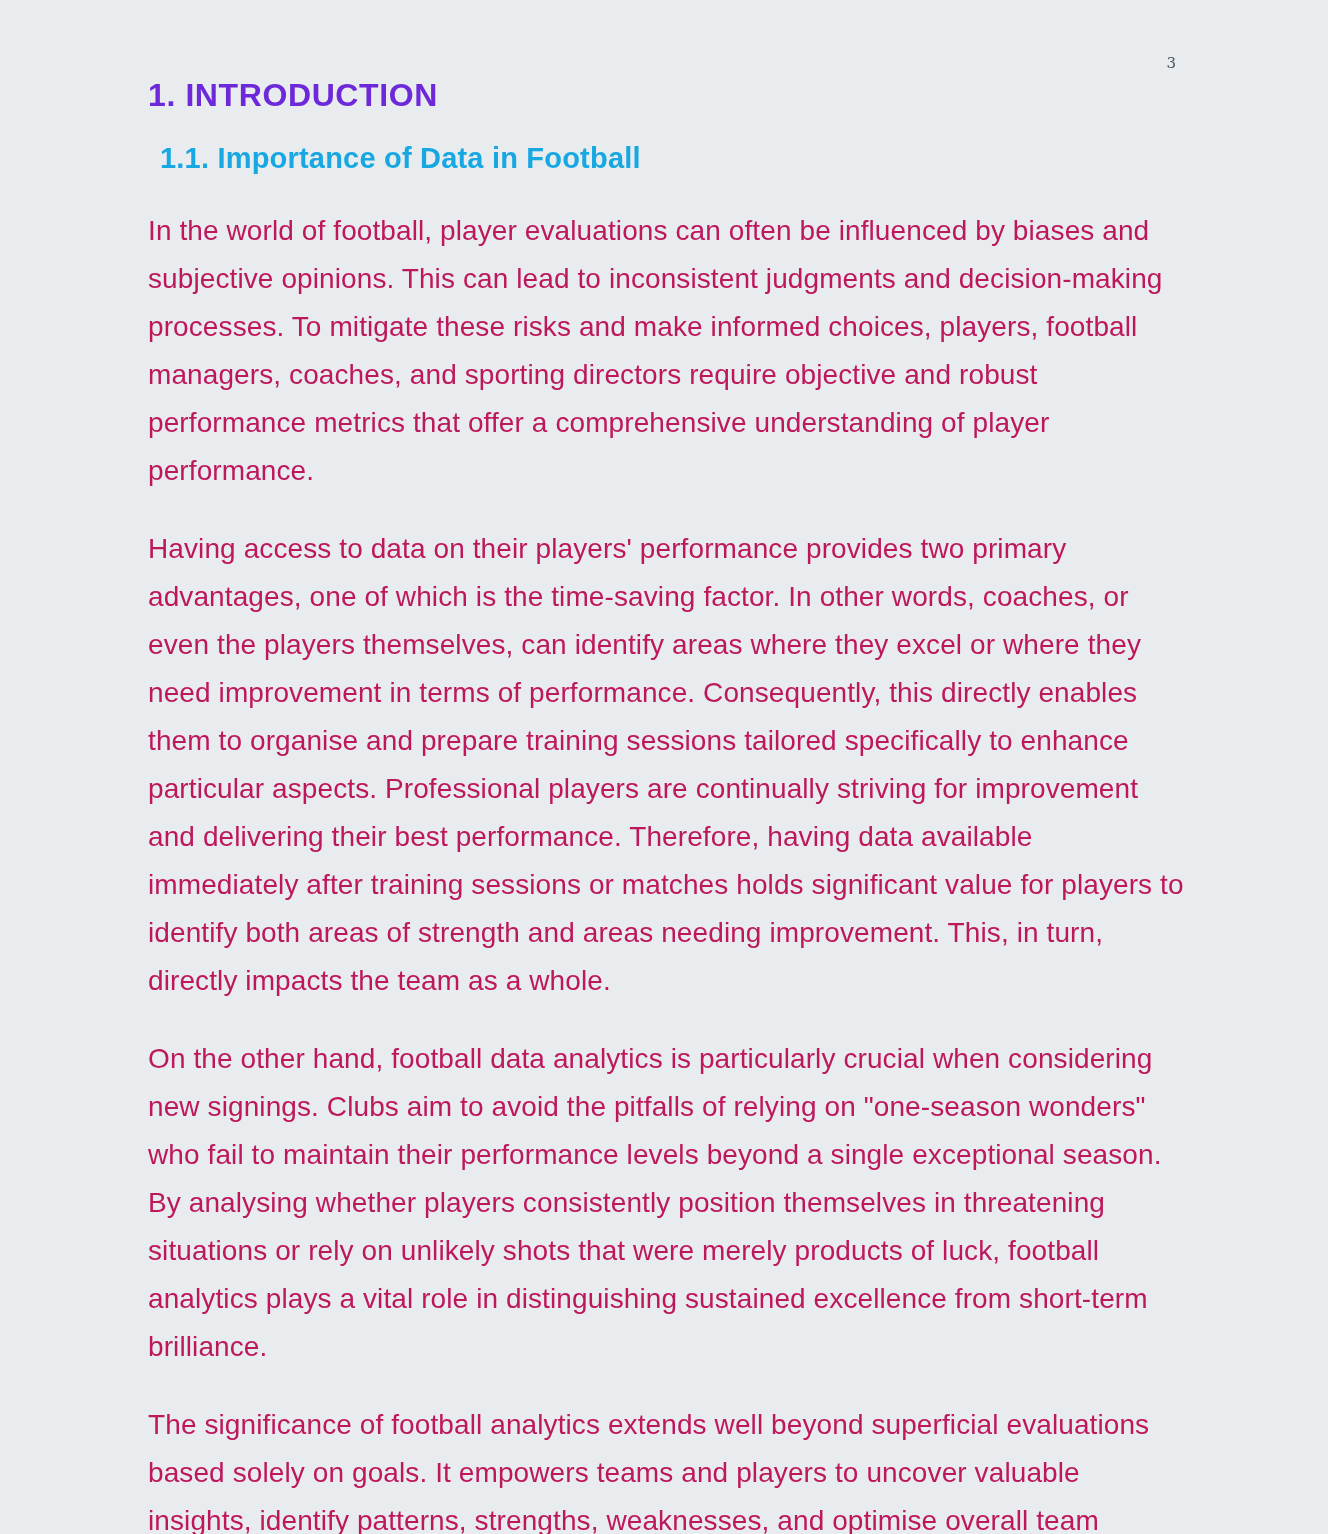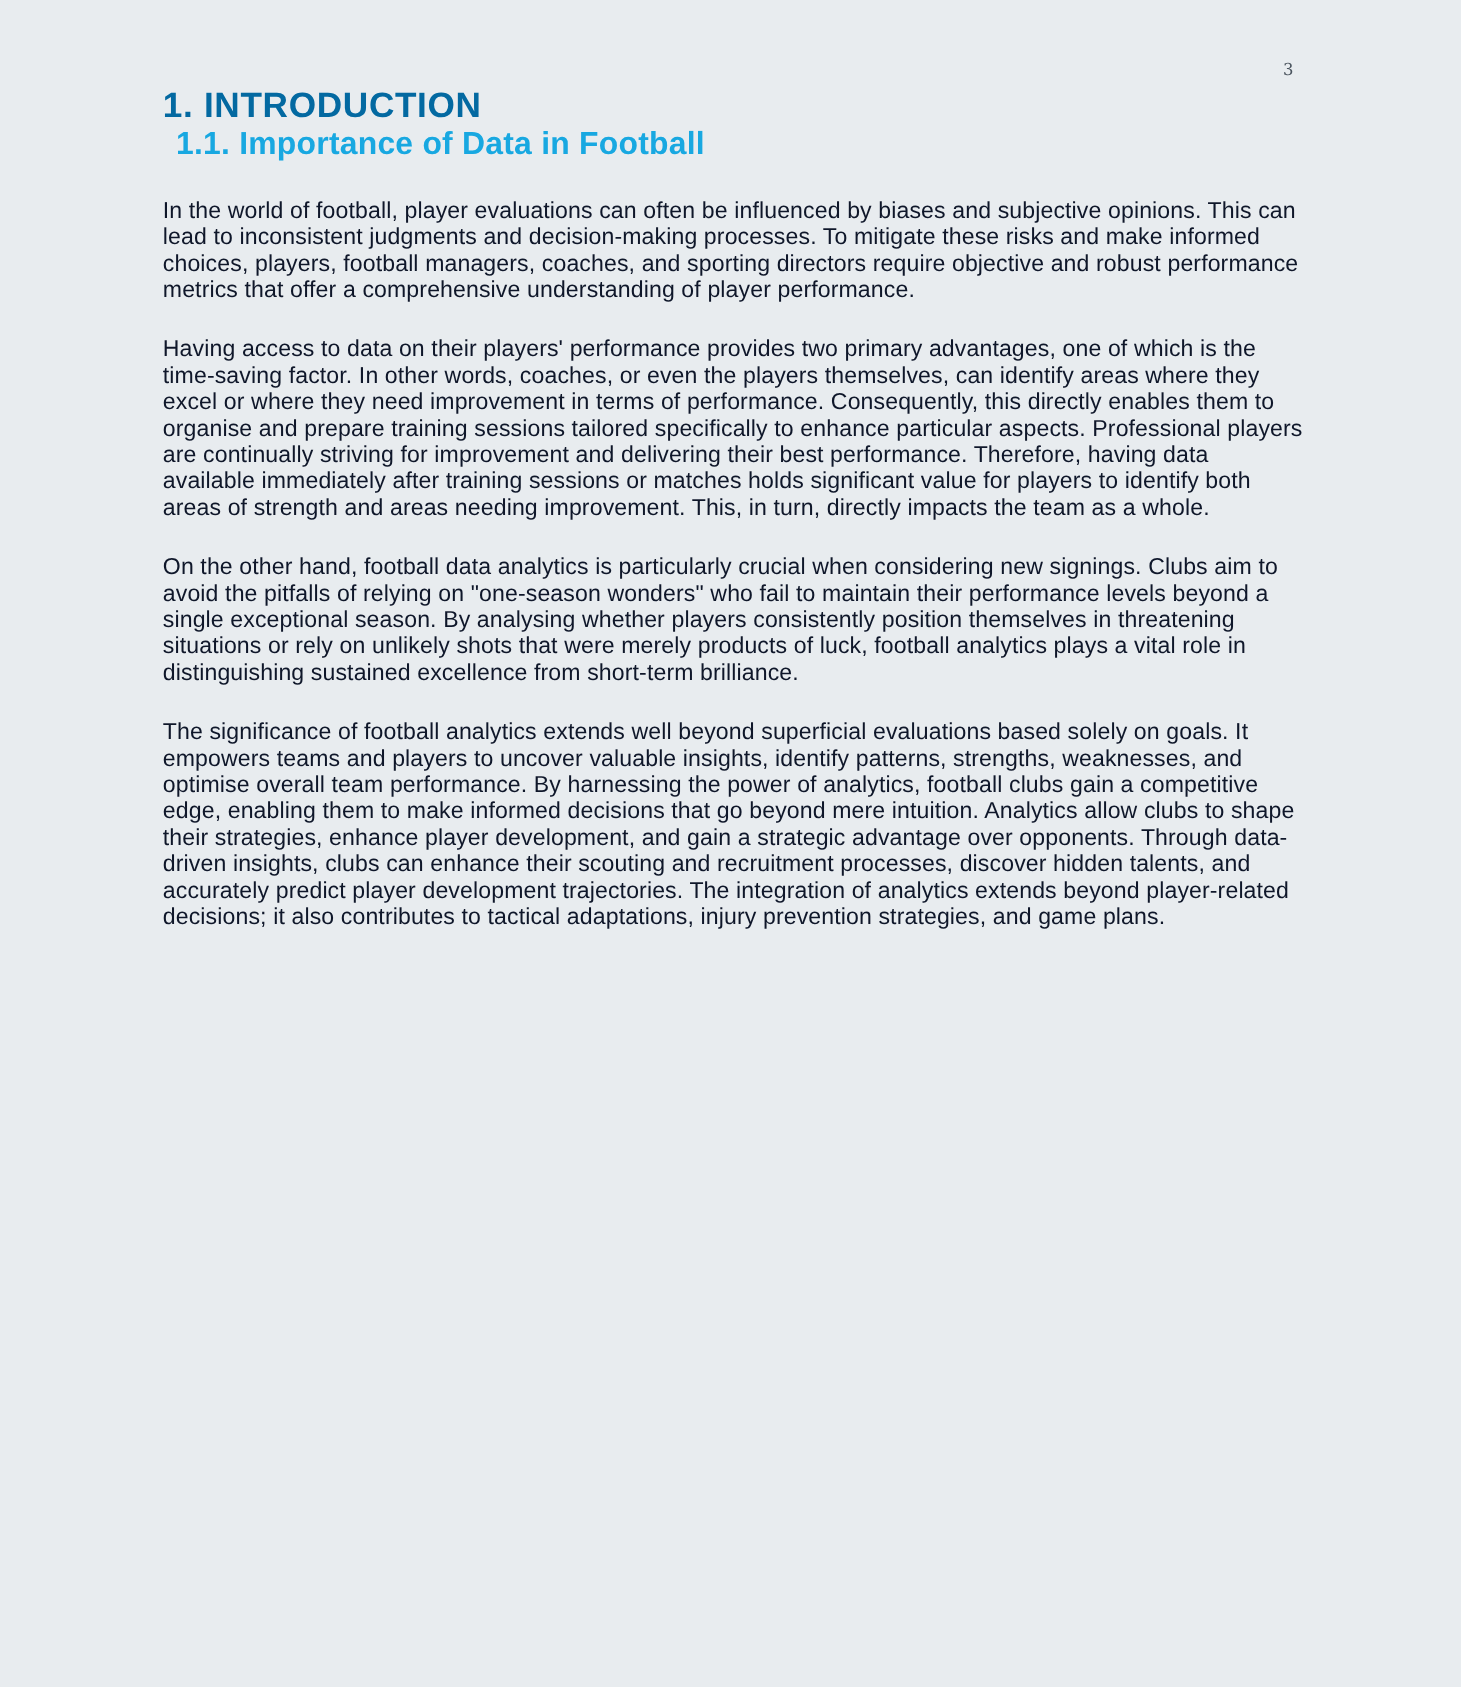--- a/index.html
+++ b/index.html
@@ -28,40 +28,41 @@
   }
 
   .content {
     padding: 76px 140px 0 148px;
     max-width: 1328px;
   }
 
   h1.section-title {
     font-size: 32px;
     font-weight: 700;
-    color: #0369a1;
+    color: #6d28d9;
     letter-spacing: 0.6px;
     line-height: 1.2;
+    margin-bottom: 27px;
   }
 
   h2.subsection-title {
     font-size: 29px;
     font-weight: 700;
     color: #18a8e1;
     letter-spacing: 0.2px;
     line-height: 1.2;
     margin-bottom: 31px;
     margin-left: 12px;
   }
 
   p.body-text {
-    font-size: 21px;
+    font-size: 28px;
     font-weight: 400;
-    line-height: 24px;
-    color: #0f172a;
+    line-height: 48px;
+    color: #be185d;
     letter-spacing: 0.1px;
     margin-bottom: 30px;
     max-width: 1042px;
   }
 </style>
 </head>
 <body>
 
 <div class="page">
 

